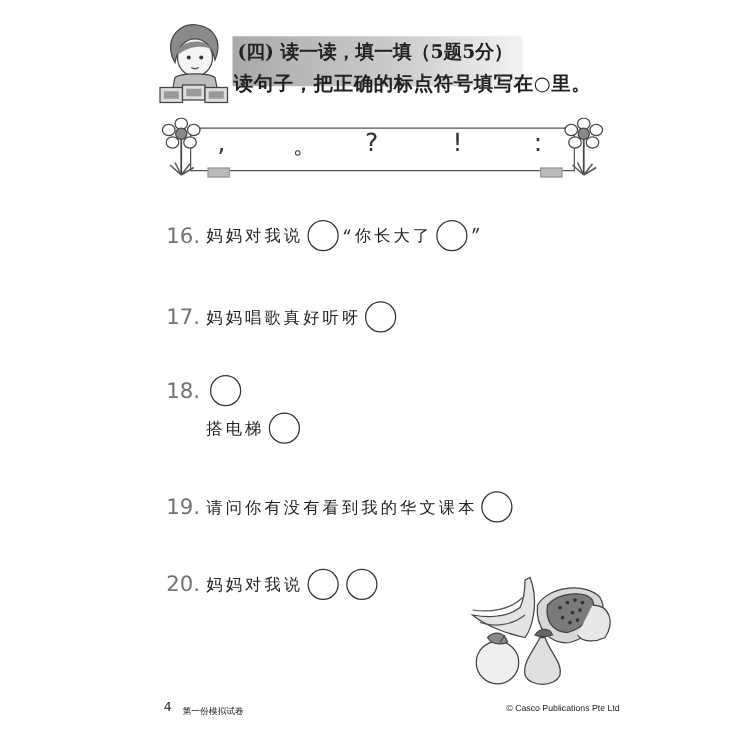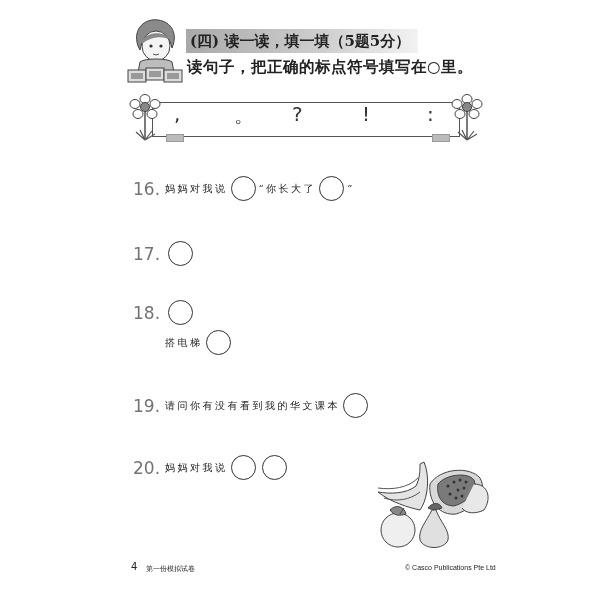--- a/index.html
+++ b/index.html
@@ -6,21 +6,21 @@
     body {
       width: 600px; height: 600px; position: relative; overflow: hidden;
       font-family: "DejaVu Serif", "Liberation Serif", serif;
       color: #222;
     }
     .abs { position: absolute; }
 
     
     .girl { left: 124px; top: 16px; width: 62px; height: 68px; }
     .section-title {
-      left: 186px; top: 29px; height: 24px; padding: 0 8px 0 4px;
+      left: 186px; top: 29px; height: 40px; padding: 0 8px 0 4px;
       background: linear-gradient(90deg, #a9a9a9 0%, #cfcfcf 60%, #f2f2f2 100%);
       font-size: 15px; line-height: 24px; font-weight: bold; color: #222;
       white-space: nowrap;
     }
     .instruction {
       left: 187px; top: 56px; font-size: 15.5px; font-weight: bold; line-height: 22px;
       white-space: nowrap; letter-spacing: 0.5px;
     }
 
     
@@ -31,21 +31,21 @@
     }
     .punct {
       position: absolute; top: 8px; font-size: 20px; color: #333;
       font-family: "DejaVu Sans", sans-serif;
     }
     .leg { position: absolute; top: 40px; width: 16px; height: 6px; background: #bbb; border: 1px solid #999; }
 
     
     .q { left: 133px; font-size: 16px; white-space: nowrap; display: flex; align-items: center; }
     .q .num { font-family: "DejaVu Sans", sans-serif; font-size: 17px; width: 32px; color: #737373; }
-    .q .txt { letter-spacing: 2.5px; font-size: 10px; }
+    .q .txt { letter-spacing: 2.5px; font-size: 13px; font-family: Liberation Mono, monospace; }
     .circle {
       display: inline-block; width: 25px; height: 25px; border: 1.3px solid #333;
       border-radius: 50%; margin: 0 3px; vertical-align: middle; background: #fff;
       box-sizing: border-box;
     }
 
     .fruit { left: 370px; top: 458px; width: 126px; height: 92px; }
     .page-num { left: 131px; font-family: "DejaVu Sans", sans-serif; font-size: 10px; top: 561px; }
     .footer-title { left: 146px; font-size: 7px; top: 564px; }
     .copyright { left: 405px; font-family: "Liberation Sans", sans-serif; font-size: 7px; top: 564px; }
@@ -115,20 +115,21 @@
   <span class="num">16.</span>
   <span class="txt">妈妈对我说</span>
   <span class="circle"></span>
   <span class="txt">“你长大了</span>
   <span class="circle"></span>
   <span class="txt">”</span>
 </div>
 
 <div class="abs q" style="top:241px">
   <span class="num">17.</span>
+  <span class="txt">妈妈唱歌真好听呀</span>
   <span class="circle"></span>
 </div>
 
 <div class="abs q" style="top:300px">
   <span class="num">18.</span>
   <span class="circle"></span>
 </div>
 <div class="abs q" style="top:330px;left:165px">
   <span class="txt">搭电梯</span>
   <span class="circle"></span>

